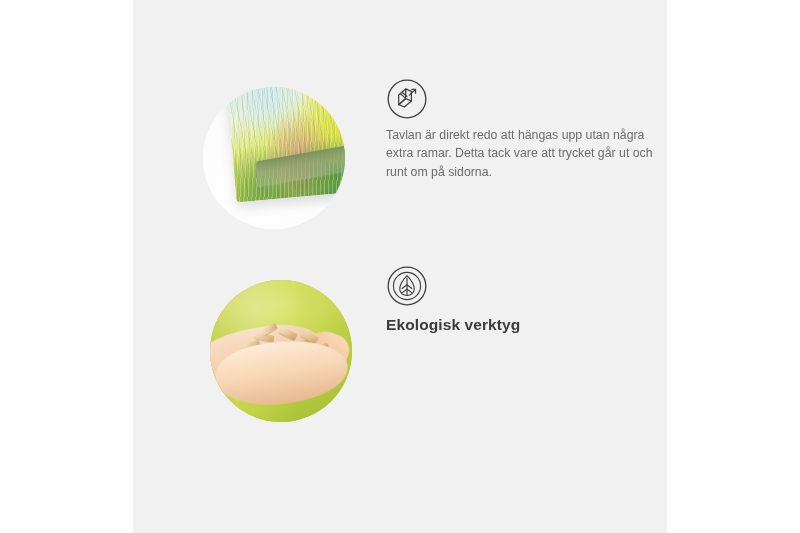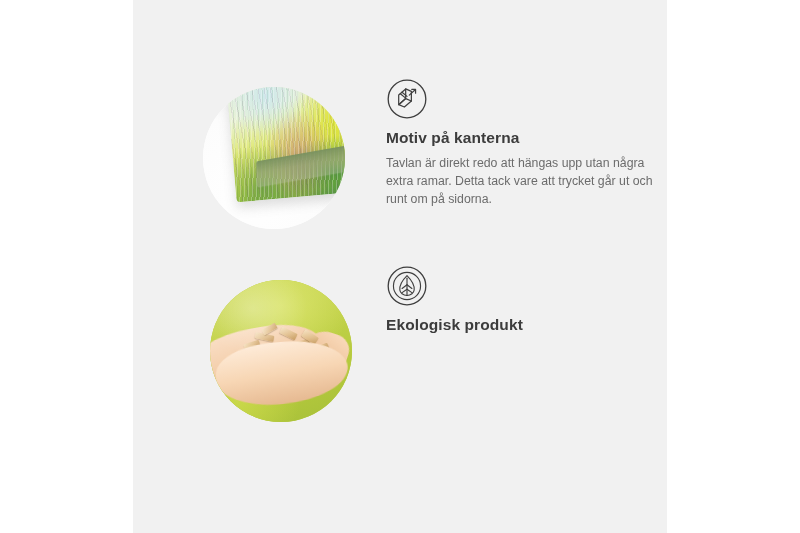--- a/index.html
+++ b/index.html
@@ -229,21 +229,20 @@
           <g fill="none" stroke="#3f3f3f" stroke-width="1.4" stroke-linejoin="round" stroke-linecap="round">
             <path d="M14.5 30.5 L14.5 19.5 L22.5 12.5 L22.5 23.5 Z"></path>
             <path d="M14.5 30.5 L22.5 23.5 L29.0 26.3 L21.0 33.2 Z"></path>
             <path d="M22.5 12.5 L29.0 15.3 L29.0 26.3"></path>
             <path d="M18.3 16.3 L24.0 21.0"></path>
             <path d="M16.4 18.0 L22.1 22.7"></path>
             <path d="M26.6 19.6 L33.4 13.4"></path>
             <path d="M29.5 13.0 L33.8 13.0 L33.8 17.3"></path>
           </g>
         </svg>
-        <h3 class="feature-title">Motiv på kanterna</h3>
         <p class="feature-desc">Tavlan är direkt redo att hängas upp utan några extra ramar. Detta tack vare att trycket går ut och runt om på sidorna.</p>
       </div>
     </div>
 
     <div class="feature" id="feature-eco">
 
       <div class="media-circle" id="media-wood-chips">
         <div class="wc-bg"></div>
         <div class="wc-hand wc-hand-back"></div>
         <div class="wc-fingers"></div>
@@ -271,18 +270,18 @@
           <circle cx="24" cy="24" r="15.5" fill="none" stroke="#3f3f3f" stroke-width="1.3"></circle>
           <g fill="none" stroke="#3f3f3f" stroke-width="1.3" stroke-linejoin="round" stroke-linecap="round">
             <path d="M24 12.2 C17.6 18.6 15.4 24.8 15.8 28.6 C16.1 31.8 19.6 34.6 24 34.8 C28.4 34.6 31.9 31.8 32.2 28.6 C32.6 24.8 30.4 18.6 24 12.2 Z"></path>
             <path d="M24 15.0 L24 34.8"></path>
             <path d="M24 22.6 L18.4 26.8"></path>
             <path d="M24 22.6 L29.6 26.8"></path>
             <path d="M24 27.8 L18.4 31.6"></path>
             <path d="M24 27.8 L29.6 31.6"></path>
           </g>
         </svg>
-        <h3 class="feature-title">Ekologisk produkt</h3>
+        <h3 class="feature-title">Ekologisk verktyg</h3>
       </div>
     </div>
 
   </div>
 </div>
 
 </body></html>

